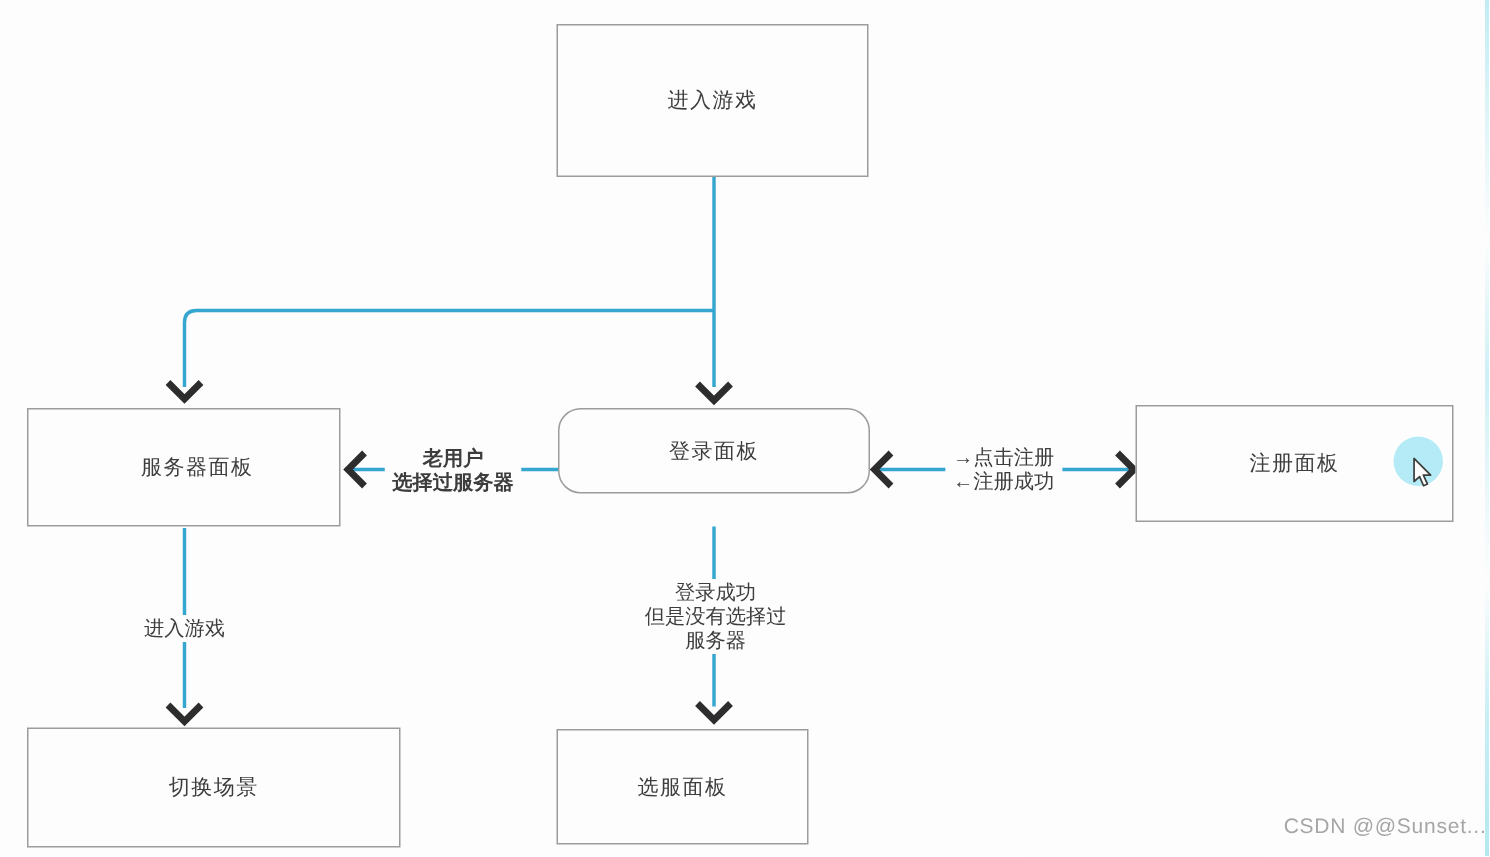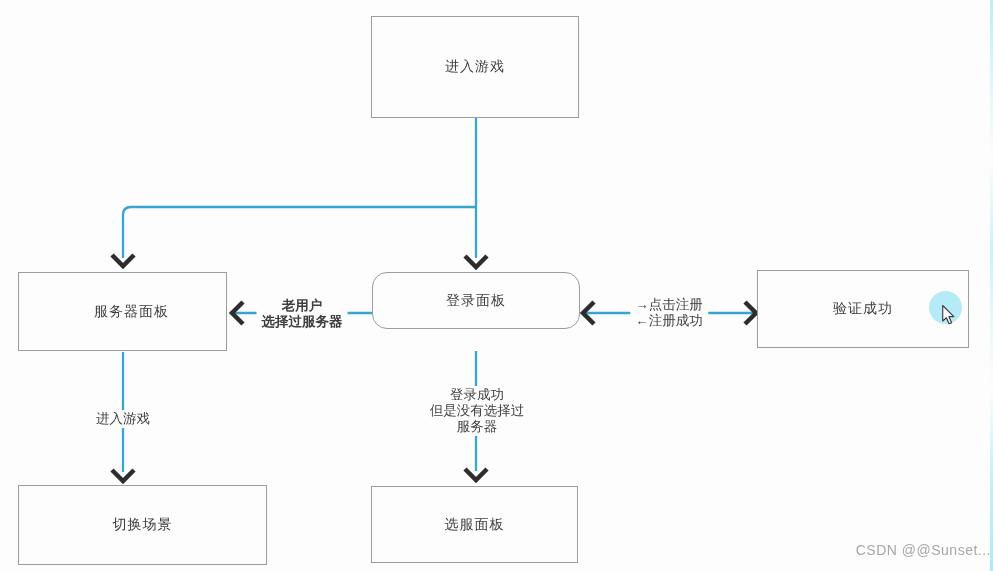--- a/index.html
+++ b/index.html
@@ -98,28 +98,28 @@
 
   <div class="node" style="left:18px;top:272px;width:209px;height:79px;padding-left:18px;">
     <span>服务器面板</span>
   </div>
 
   <div class="node" style="left:372px;top:272px;width:208px;height:57px;border-radius:15px;">
     <span>登录面板</span>
   </div>
 
   <div class="node" style="left:757px;top:270px;width:212px;height:78px;">
-    <span>验证成功</span>
+    <span>注册面板</span>
   </div>
 
   <div class="node" style="left:18px;top:485px;width:249px;height:80px;">
     <span>切换场景</span>
   </div>
 
-  <div class="node" style="left:371px;top:486px;width:207px;height:77px;">
+  <div class="node" style="left:371px;top:486px;width:168px;height:77px;">
     <span>选服面板</span>
   </div>
 
 
   <div class="edge-label" style="left:302px;top:314px;font-weight:bold;">老用户
 选择过服务器</div>
 
   <div class="edge-label" style="left:477px;top:411px;">登录成功
 但是没有选择过
 服务器</div>

